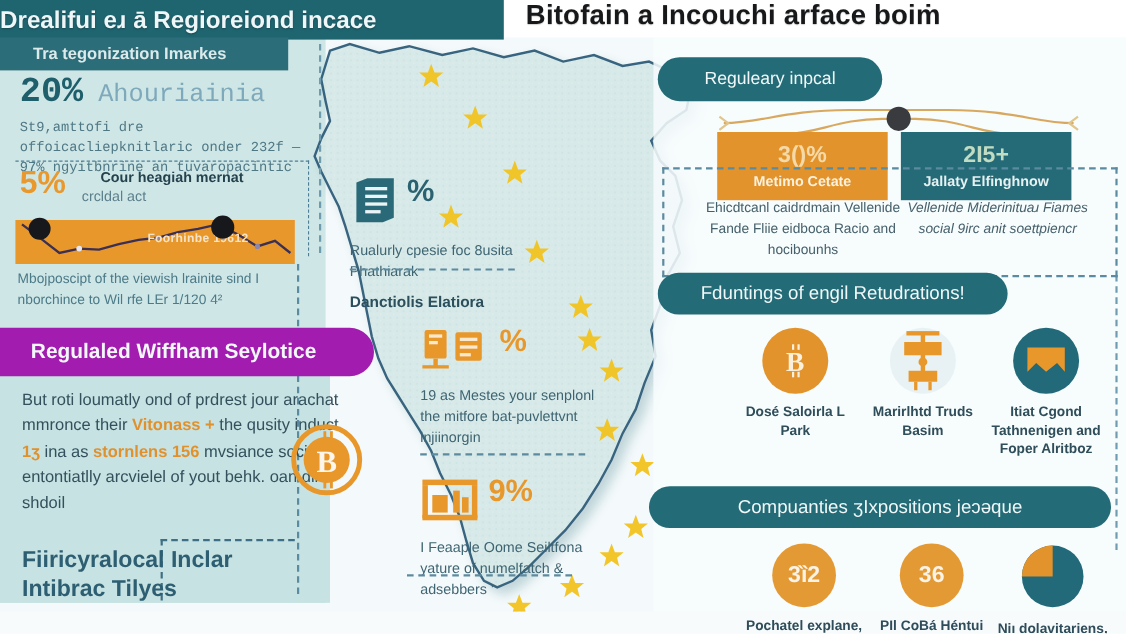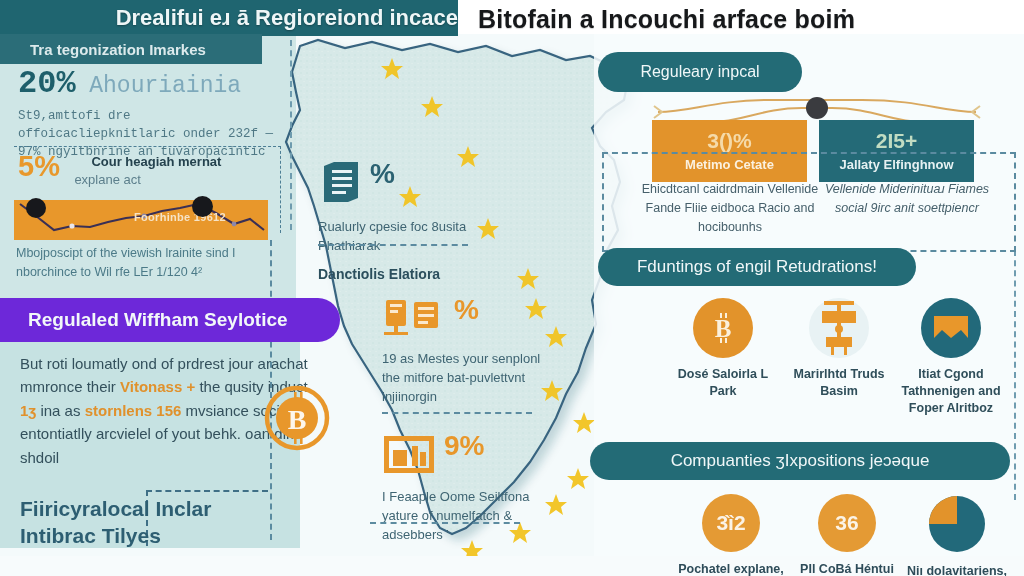--- a/index.html
+++ b/index.html
@@ -34,34 +34,34 @@
   }
   .right-tint{
     position:absolute;right:0;top:30px;width:430px;height:540px;
     background:rgba(247,252,253,0.86);
   }
 
   
   .main-header{
     position:absolute;left:0;top:0;width:1024px;height:34px;
     background:#ffffff;
-    display:flex;align-items:flex-end;
+    display:flex;align-items:flex-start;
   }
   .main-header .accentbar{width:10px;height:34px;background:#236b75;}
   .main-header .htxt{
     margin-left:468px;
     font-size:25px;font-weight:bold;color:#16181a;letter-spacing:.2px;
     white-space:nowrap;
     text-shadow:0 1px 1px rgba(0,0,0,.18);
   }
 
   .title-band{
     position:absolute;left:0;top:0;width:458px;height:36px;
     background:#1f6570;
-    display:flex;align-items:center;justify-content:flex-end;
+    display:flex;align-items:center;justify-content:flex-start;
   }
   .title-band span{
     color:#eef6f7;font-size:22px;font-weight:bold;white-space:nowrap;
     text-shadow:0 1px 2px rgba(0,0,0,.3);
   }
   .subtitle-band{
     position:absolute;left:0;top:34px;width:262px;height:30px;
     background:#2b6d78;
     display:flex;align-items:center;
   }
@@ -110,21 +110,21 @@
   .dot-r{position:absolute;left:192px;top:196px;width:21px;height:21px;border-radius:50%;background:#17181c;}
 
   .chart-note{
     position:absolute;left:16px;top:244px;width:268px;
     font-size:12.5px;color:#4b7a88;line-height:1.5;
   }
 
   
   .reg-band{
     position:absolute;left:0;top:298px;width:340px;height:44px;
-    background:#6d28d9;border-radius:0 22px 22px 0;
+    background:#a21caf;border-radius:0 22px 22px 0;
     display:flex;align-items:center;
   }
   .reg-band span{
     color:#f2f8f9;font-size:19px;font-weight:bold;padding-left:28px;white-space:nowrap;
   }
   .reg-body{
     position:absolute;left:20px;top:352px;width:300px;
     font-size:15px;line-height:1.56;color:#33505c;
   }
   .reg-body .hl-orange{color:#e0912c;font-weight:bold;}
@@ -289,21 +289,21 @@
     <span class="lbl">Ahouriainia</span>
     <div class="sub">St9,amttofi dre offoicacliepknitlaric onder 232f — 97% ngyitbnrine an tuvaropacintic</div>
   </div>
 
   <div class="dash-box-a"></div>
 
   <div class="stat-mid">
     <span class="num">5%</span>
     <span class="txtwrap">
       <span class="t1">Cour heagiah mernat</span><br>
-      <span class="t2">explane act</span>
+      <span class="t2">crcldal act</span>
     </span>
   </div>
 
   <div class="chart-band">
     <svg width="254" height="40" viewBox="0 0 254 40" xmlns="http://www.w3.org/2000/svg">
       <polyline points="6,4 22,16 40,30 58,26 76,27 94,22 112,18 130,16 148,11 166,8 184,4 202,13 220,24 236,19 250,30" fill="none" stroke="#3a2f55" stroke-width="2.1"></polyline>
       <circle cx="58" cy="26" r="2.6" fill="#e9e6ee"></circle>
       <circle cx="130" cy="16" r="2.4" fill="#8d86a8"></circle>
       <circle cx="220" cy="24" r="2.4" fill="#8d86a8"></circle>
     </svg>

